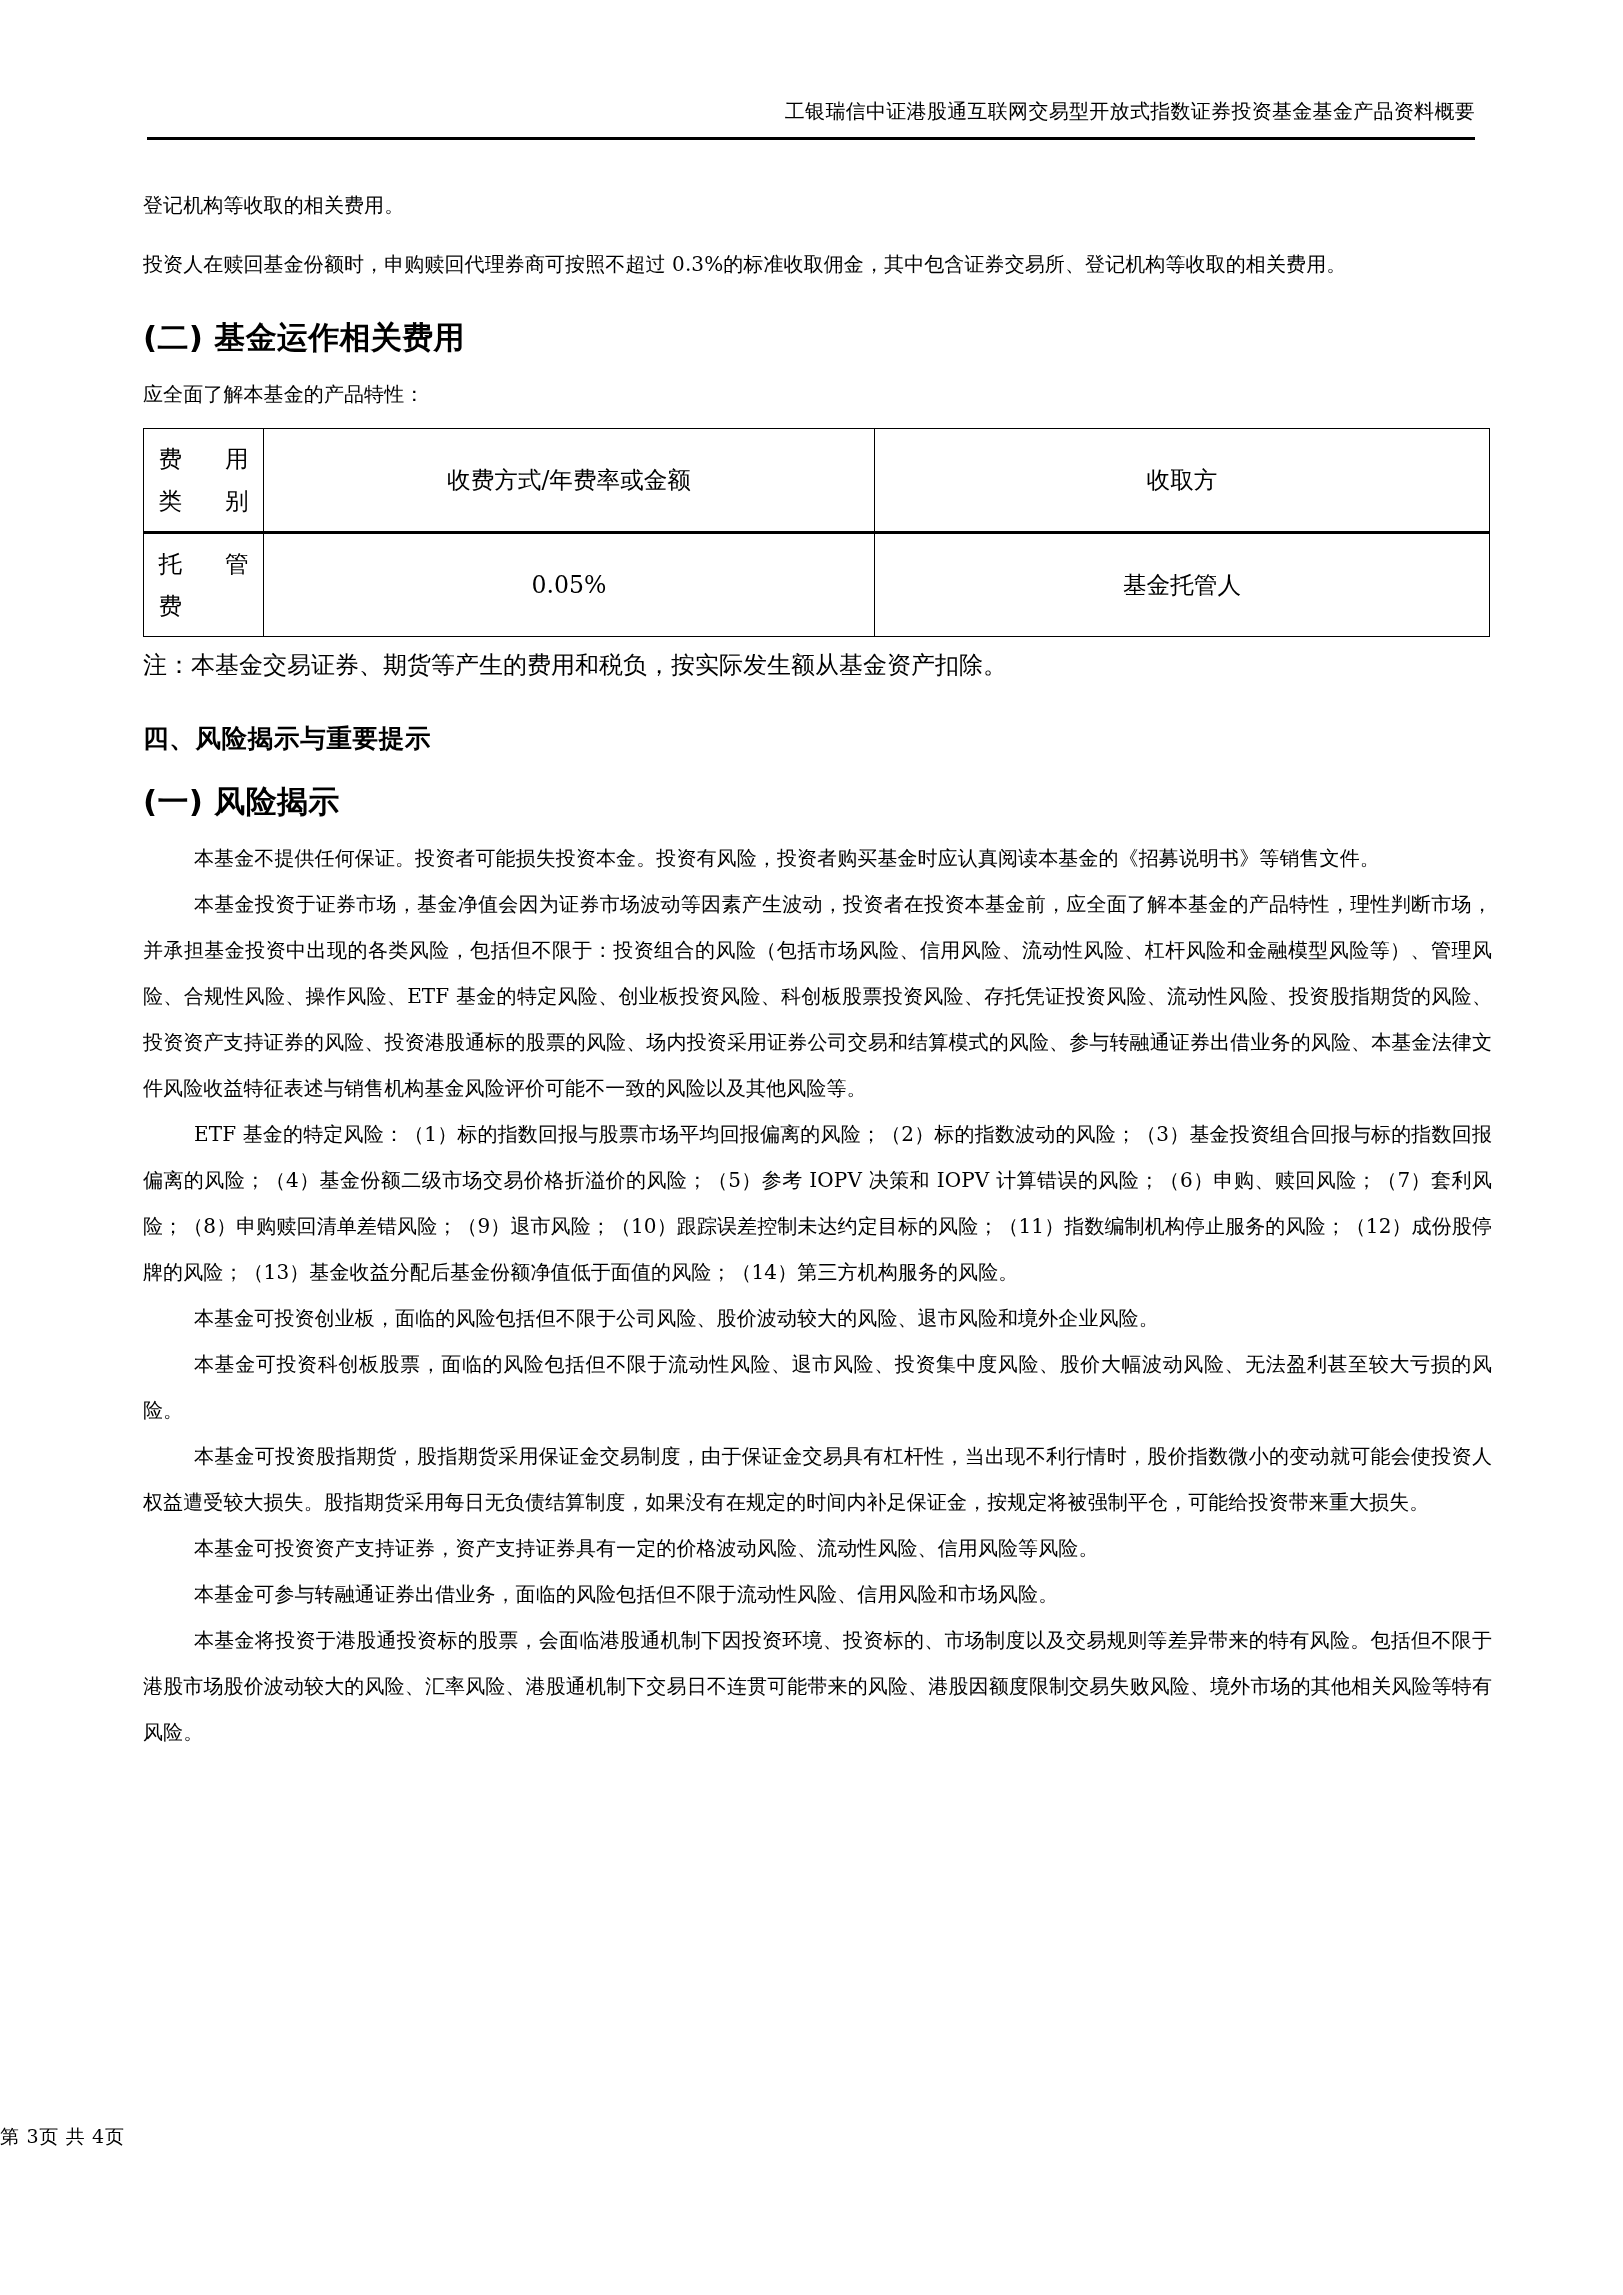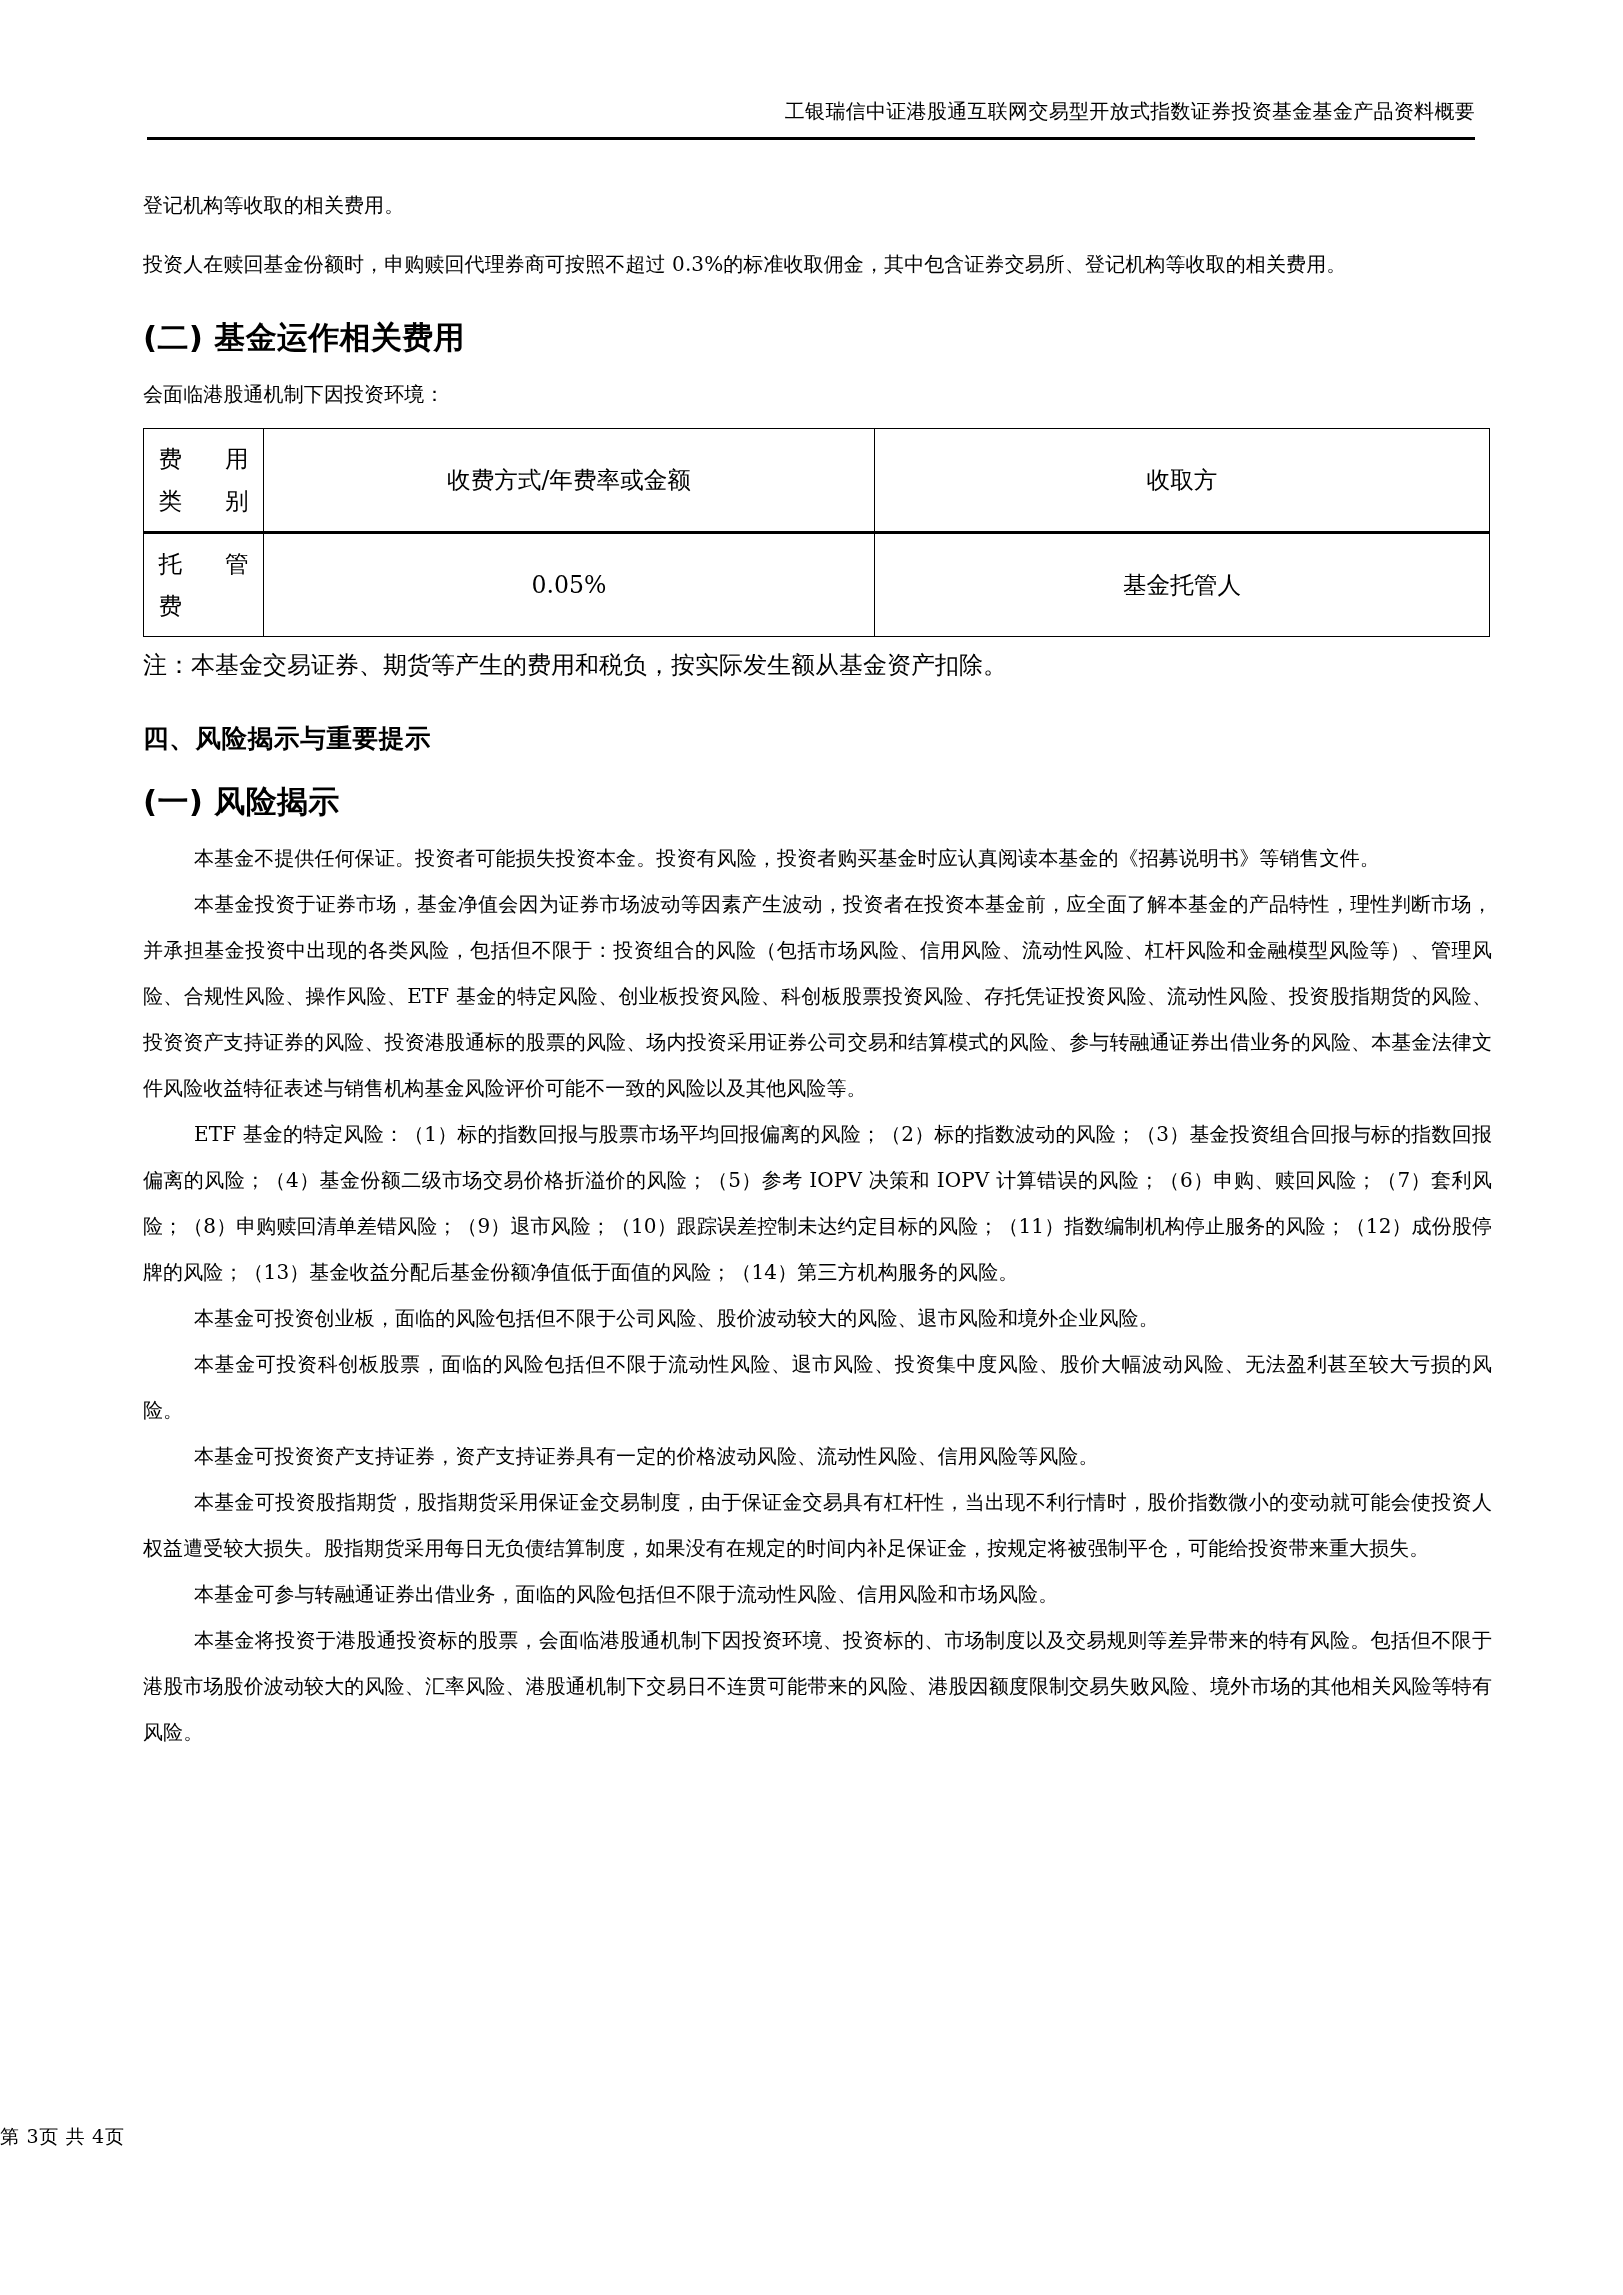--- a/index.html
+++ b/index.html
@@ -149,21 +149,21 @@
     <hr class="header-rule">
   </div>
 
   <div class="content">
 
     <p class="body-text">登记机构等收取的相关费用。</p>
 
     <p class="body-text gap-s">投资人在赎回基金份额时，申购赎回代理券商可按照不超过 0.3%的标准收取佣金，其中包含证券交易所、登记机构等收取的相关费用。</p>
 
     <h3 class="sub-head gap-l">(二) 基金运作相关费用</h3>
-    <p class="body-text gap-s">会面临港股通机制下因投资环境：</p>
+    <p class="body-text gap-s">应全面了解本基金的产品特性：</p>
 
     <table class="fee-table">
       <colgroup>
         <col class="col-cat">
         <col class="col-rate">
         <col class="col-recv">
       </colgroup>
       <tbody>
         <tr class="thick-bottom">
           <td class="cat-cell">
@@ -187,22 +187,22 @@
     <p class="table-note">注：本基金交易证券、期货等产生的费用和税负，按实际发生额从基金资产扣除。</p>
 
     <h2 class="section-head gap-l">四、风险揭示与重要提示</h2>
     <h3 class="sub-head gap-m">(一) 风险揭示</h3>
 
     <p class="body-text indent2 gap-s">本基金不提供任何保证。投资者可能损失投资本金。投资有风险，投资者购买基金时应认真阅读本基金的《招募说明书》等销售文件。</p>
     <p class="body-text indent2">本基金投资于证券市场，基金净值会因为证券市场波动等因素产生波动，投资者在投资本基金前，应全面了解本基金的产品特性，理性判断市场，并承担基金投资中出现的各类风险，包括但不限于：投资组合的风险（包括市场风险、信用风险、流动性风险、杠杆风险和金融模型风险等）、管理风险、合规性风险、操作风险、ETF 基金的特定风险、创业板投资风险、科创板股票投资风险、存托凭证投资风险、流动性风险、投资股指期货的风险、投资资产支持证券的风险、投资港股通标的股票的风险、场内投资采用证券公司交易和结算模式的风险、参与转融通证券出借业务的风险、本基金法律文件风险收益特征表述与销售机构基金风险评价可能不一致的风险以及其他风险等。</p>
     <p class="body-text indent2">ETF 基金的特定风险：（1）标的指数回报与股票市场平均回报偏离的风险；（2）标的指数波动的风险；（3）基金投资组合回报与标的指数回报偏离的风险；（4）基金份额二级市场交易价格折溢价的风险；（5）参考 IOPV 决策和 IOPV 计算错误的风险；（6）申购、赎回风险；（7）套利风险；（8）申购赎回清单差错风险；（9）退市风险；（10）跟踪误差控制未达约定目标的风险；（11）指数编制机构停止服务的风险；（12）成份股停牌的风险；（13）基金收益分配后基金份额净值低于面值的风险；（14）第三方机构服务的风险。</p>
     <p class="body-text indent2">本基金可投资创业板，面临的风险包括但不限于公司风险、股价波动较大的风险、退市风险和境外企业风险。</p>
     <p class="body-text indent2">本基金可投资科创板股票，面临的风险包括但不限于流动性风险、退市风险、投资集中度风险、股价大幅波动风险、无法盈利甚至较大亏损的风险。</p>
+    <p class="body-text indent2">本基金可投资股指期货，股指期货采用保证金交易制度，由于保证金交易具有杠杆性，当出现不利行情时，股价指数微小的变动就可能会使投资人权益遭受较大损失。股指期货采用每日无负债结算制度，如果没有在规定的时间内补足保证金，按规定将被强制平仓，可能给投资带来重大损失。</p>
     <p class="body-text indent2">本基金可投资资产支持证券，资产支持证券具有一定的价格波动风险、流动性风险、信用风险等风险。</p>
-    <p class="body-text indent2">本基金可投资股指期货，股指期货采用保证金交易制度，由于保证金交易具有杠杆性，当出现不利行情时，股价指数微小的变动就可能会使投资人权益遭受较大损失。股指期货采用每日无负债结算制度，如果没有在规定的时间内补足保证金，按规定将被强制平仓，可能给投资带来重大损失。</p>
     <p class="body-text indent2">本基金可参与转融通证券出借业务，面临的风险包括但不限于流动性风险、信用风险和市场风险。</p>
     <p class="body-text indent2">本基金将投资于港股通投资标的股票，会面临港股通机制下因投资环境、投资标的、市场制度以及交易规则等差异带来的特有风险。包括但不限于港股市场股价波动较大的风险、汇率风险、港股通机制下交易日不连贯可能带来的风险、港股因额度限制交易失败风险、境外市场的其他相关风险等特有风险。</p>
 
   </div>
 
   <div class="doc-footer">
     <span>第 3页 共 4页</span>
   </div>
 
 </div>

